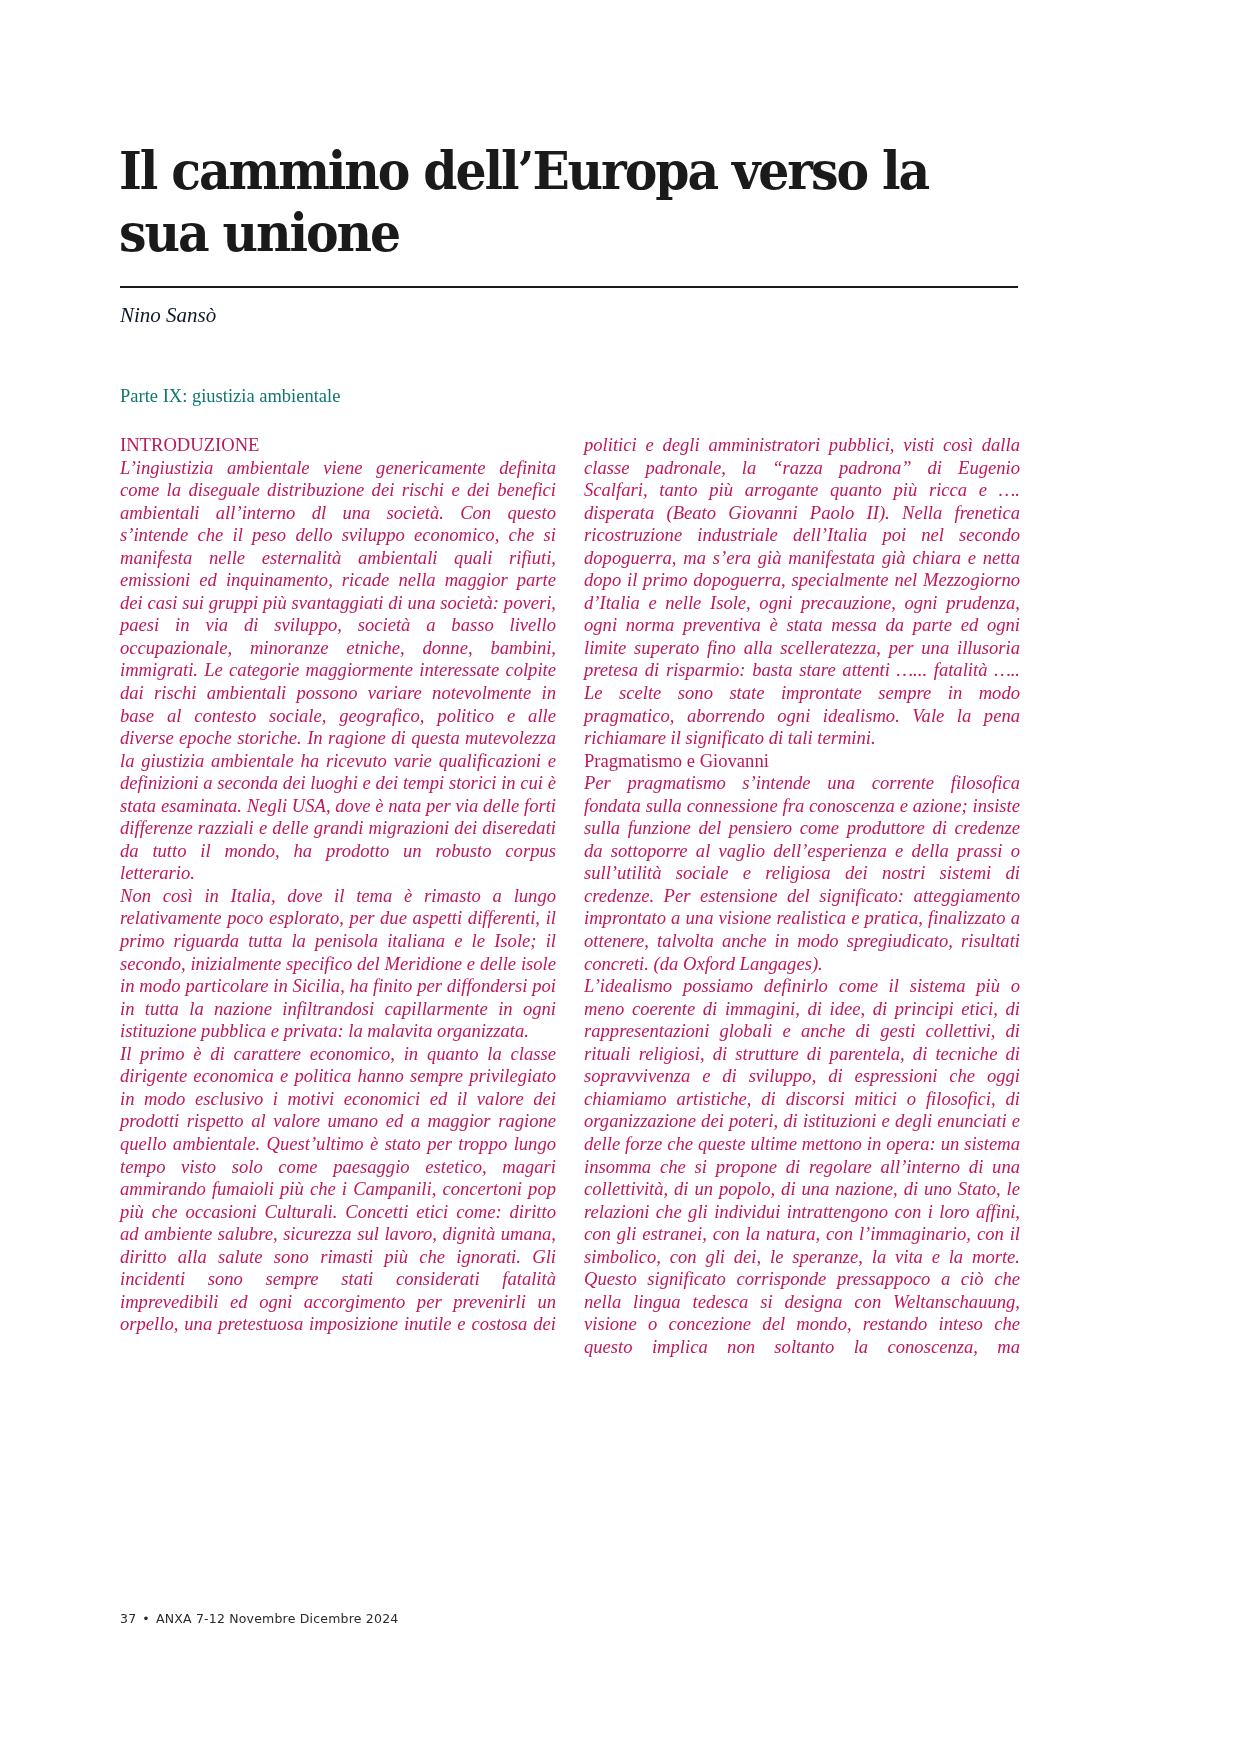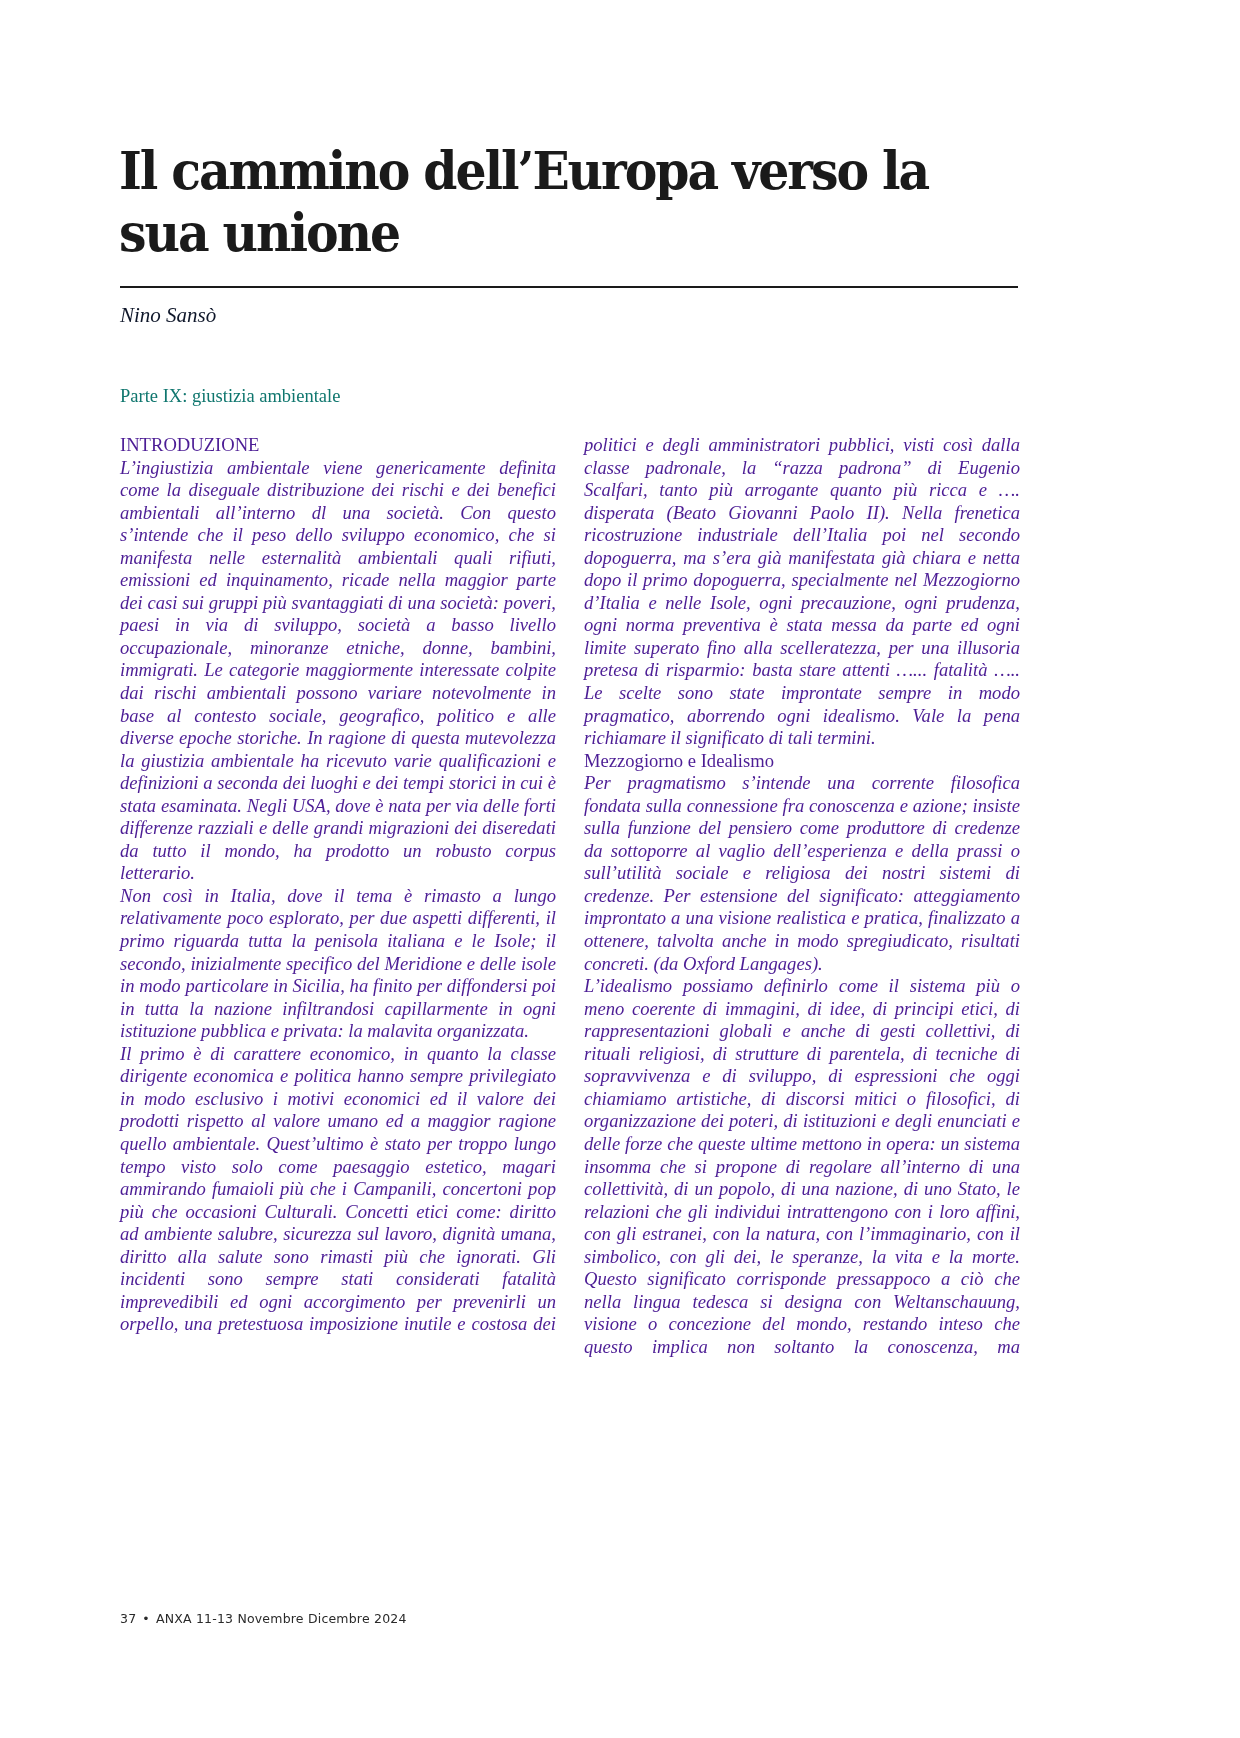--- a/index.html
+++ b/index.html
@@ -15,21 +15,21 @@
     position: absolute; left: 120px; top: 303px;
     font-family: "Liberation Serif", serif; font-style: italic; font-size: 21px; color: #0f172a;
   }
   .part {
     position: absolute; left: 120px; top: 386px;
     font-family: "Liberation Serif", serif; font-size: 18.5px; color: #0f766e;
   }
   .col {
     position: absolute; top: 434px; width: 436px;
     font-family: "Liberation Serif", serif; font-size: 18.6px; line-height: 22.55px;
-    color: #4c1d95;
+    color: #be185d;
   }
   .col.left { left: 120px; }
   .col.right { left: 584px; }
   .col p { margin: 0; text-align: justify; hyphens: none; font-style: italic; }
   .col p.last-left { text-align-last: justify; }
   .col .heading { margin: 0; font-weight: normal; font-size: 18.6px; }
   .footer {
     position: absolute; left: 120px; top: 1611px;
     font-family: "DejaVu Sans", sans-serif; font-size: 12.5px; color: #2a2a2a; letter-spacing: 0.2px;
   }
@@ -45,20 +45,20 @@
 
 <div class="col left">
   <div class="heading">INTRODUZIONE</div>
   <p>L’ingiustizia ambientale viene genericamente definita come la diseguale distribuzione dei rischi e dei benefici ambientali all’interno dl una società. Con questo s’intende che il peso dello sviluppo economico, che si manifesta nelle esternalità ambientali quali rifiuti, emissioni ed inquinamento, ricade nella maggior parte dei casi sui gruppi più svantaggiati di una società: poveri, paesi in via di sviluppo, società a basso livello occupazionale, minoranze etniche, donne, bambini, immigrati. Le categorie maggiormente interessate colpite dai rischi ambientali possono variare notevolmente in base al contesto sociale, geografico, politico e alle diverse epoche storiche. In ragione di questa mutevolezza la giustizia ambientale ha ricevuto varie qualificazioni e definizioni a seconda dei luoghi e dei tempi storici in cui è stata esaminata. Negli USA, dove è nata per via delle forti differenze razziali e delle grandi migrazioni dei diseredati da tutto il mondo, ha prodotto un robusto corpus letterario.</p>
   <p>Non così in Italia, dove il tema è rimasto a lungo relativamente poco esplorato, per due aspetti differenti, il primo riguarda tutta la penisola italiana e le Isole; il secondo, inizialmente specifico del Meridione e delle isole in modo particolare in Sicilia, ha finito per diffondersi poi in tutta la nazione infiltrandosi capillarmente in ogni istituzione pubblica e privata: la malavita organizzata.</p>
   <p class="last-left">Il primo è di carattere economico, in quanto la classe dirigente economica e politica hanno sempre privilegiato in modo esclusivo i motivi economici ed il valore dei prodotti rispetto al valore umano ed a maggior ragione quello ambientale. Quest’ultimo è stato per troppo lungo tempo visto solo come paesaggio estetico, magari ammirando fumaioli più che i Campanili, concertoni pop più che occasioni Culturali. Concetti etici come: diritto ad ambiente salubre, sicurezza sul lavoro, dignità umana, diritto alla salute sono rimasti più che ignorati. Gli incidenti sono sempre stati considerati fatalità imprevedibili ed ogni accorgimento per prevenirli un orpello, una pretestuosa imposizione inutile e costosa dei</p>
 </div>
 
 <div class="col right">
   <p>politici e degli amministratori pubblici, visti così dalla classe padronale, la “razza padrona” di Eugenio Scalfari, tanto più arrogante quanto più ricca e …. disperata (Beato Giovanni Paolo II). Nella frenetica ricostruzione industriale dell’Italia poi nel secondo dopoguerra, ma s’era già manifestata già chiara e netta dopo il primo dopoguerra, specialmente nel Mezzogiorno d’Italia e nelle Isole, ogni precauzione, ogni prudenza, ogni norma preventiva è stata messa da parte ed ogni limite superato fino alla scelleratezza, per una illusoria pretesa di risparmio: basta stare attenti …... fatalità ….. Le scelte sono state improntate sempre in modo pragmatico, aborrendo ogni idealismo. Vale la pena richiamare il significato di tali termini.</p>
-  <div class="heading">Mezzogiorno e Idealismo</div>
+  <div class="heading">Pragmatismo e Giovanni</div>
   <p>Per pragmatismo s’intende una corrente filosofica fondata sulla connessione fra conoscenza e azione; insiste sulla funzione del pensiero come produttore di credenze da sottoporre al vaglio dell’esperienza e della prassi o sull’utilità sociale e religiosa dei nostri sistemi di credenze. Per estensione del significato: atteggiamento improntato a una visione realistica e pratica, finalizzato a ottenere, talvolta anche in modo spregiudicato, risultati concreti. (da Oxford Langages).</p>
   <p class="last-left">L’idealismo possiamo definirlo come il sistema più o meno coerente di immagini, di idee, di principi etici, di rappresentazioni globali e anche di gesti collettivi, di rituali religiosi, di strutture di parentela, di tecniche di sopravvivenza e di sviluppo, di espressioni che oggi chiamiamo artistiche, di discorsi mitici o filosofici, di organizzazione dei poteri, di istituzioni e degli enunciati e delle forze che queste ultime mettono in opera: un sistema insomma che si propone di regolare all’interno di una collettività, di un popolo, di una nazione, di uno Stato, le relazioni che gli individui intrattengono con i loro affini, con gli estranei, con la natura, con l’immaginario, con il simbolico, con gli dei, le speranze, la vita e la morte. Questo significato corrisponde pressappoco a ciò che nella lingua tedesca si designa con Weltanschauung, visione o concezione del mondo, restando inteso che questo implica non soltanto la conoscenza, ma</p>
 </div>
 
 <div class="footer">
-  <span>37</span><span class="sep">•</span><span>ANXA 11-13 Novembre Dicembre 2024</span>
+  <span>37</span><span class="sep">•</span><span>ANXA 7-12 Novembre Dicembre 2024</span>
 </div>
 
 </body></html>

